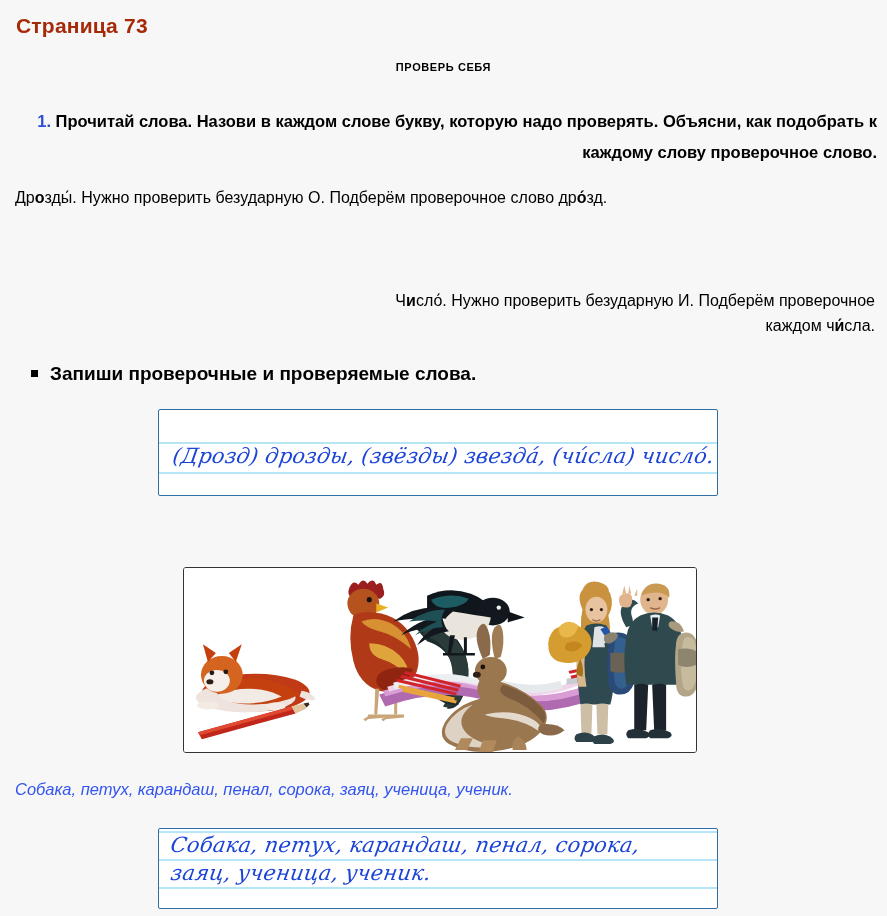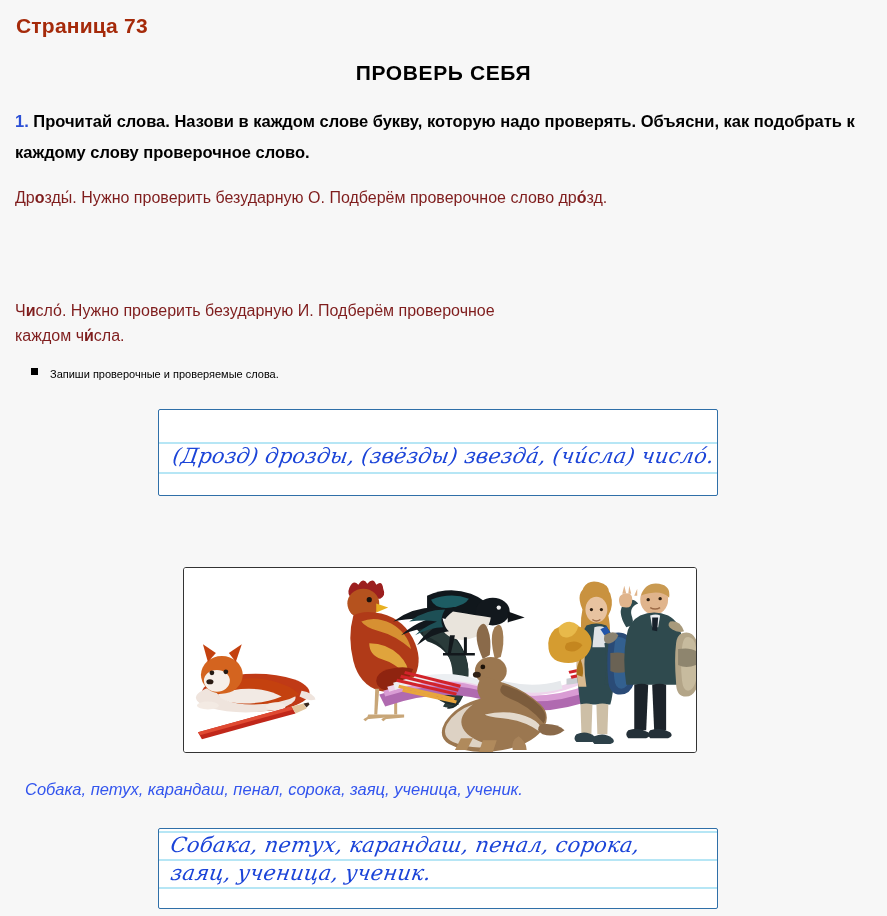--- a/index.html
+++ b/index.html
@@ -33,55 +33,55 @@
     color: #a52a0a;
     letter-spacing: 0.2px;
     white-space: nowrap;
   }
   .section-heading {
     position: absolute;
     left: 0;
     top: 61px;
     width: 887px;
     text-align: center;
-    font-size: 21px;
+    font-size: 11px;
     font-weight: bold;
     letter-spacing: 0.6px;
     color: #000;
   }
 
   
   .task {
     position: absolute;
     left: 15px;
     width: 862px;
     font-size: 16.5px;
     font-weight: bold;
     line-height: 31px;
     color: #000;
   }
   .task-num {
     color: #2b4fd6;
     font-weight: bold;
   }
-  #task1 { top: 106px; }
+  #task1 { top: 106px; text-align: right; }
   #task2 { top: 524px; }
 
   .example {
     position: absolute;
     left: 15px;
     width: 860px;
     font-size: 16px;
     font-weight: normal;
     line-height: 25px;
-    color: #7f1d1d;
+    color: #000000;
   }
   #ex1 { top: 185px; }
   #ex2 { top: 231px; }
-  #ex3 { top: 298px; }
+  #ex3 { top: 288px; text-align: right; }
   .example b { font-weight: bold; }
 
   
   .bullet-row {
     position: absolute;
     left: 15px;
     top: 363px;
     width: 840px;
     display: flex;
     align-items: baseline;
@@ -91,22 +91,22 @@
     width: 7px;
     height: 7px;
     background: #000;
     margin-left: 16px;
     margin-right: 12px;
     position: relative;
     top: -3px;
     flex: none;
   }
   .bullet-text {
-    font-size: 11px;
-    font-weight: normal;
+    font-size: 19px;
+    font-weight: bold;
     line-height: 22px;
   }
 
   
   .write-box {
     position: absolute;
     border: 1.5px solid #2f6fa8;
     background: #ffffff;
     border-radius: 2px;
     box-sizing: border-box;
@@ -154,21 +154,21 @@
     border: 1.5px solid #333333;
     border-radius: 3px;
     box-sizing: border-box;
     overflow: hidden;
   }
   .pic-svg { display: block; width: 100%; height: 100%; }
 
   
   .answer-words {
     position: absolute;
-    left: 25px;
+    left: 15px;
     top: 780px;
     font-size: 16.5px;
     font-style: italic;
     color: #3355ee;
     white-space: nowrap;
   }
 </style>
 </head>
 <body>
 

